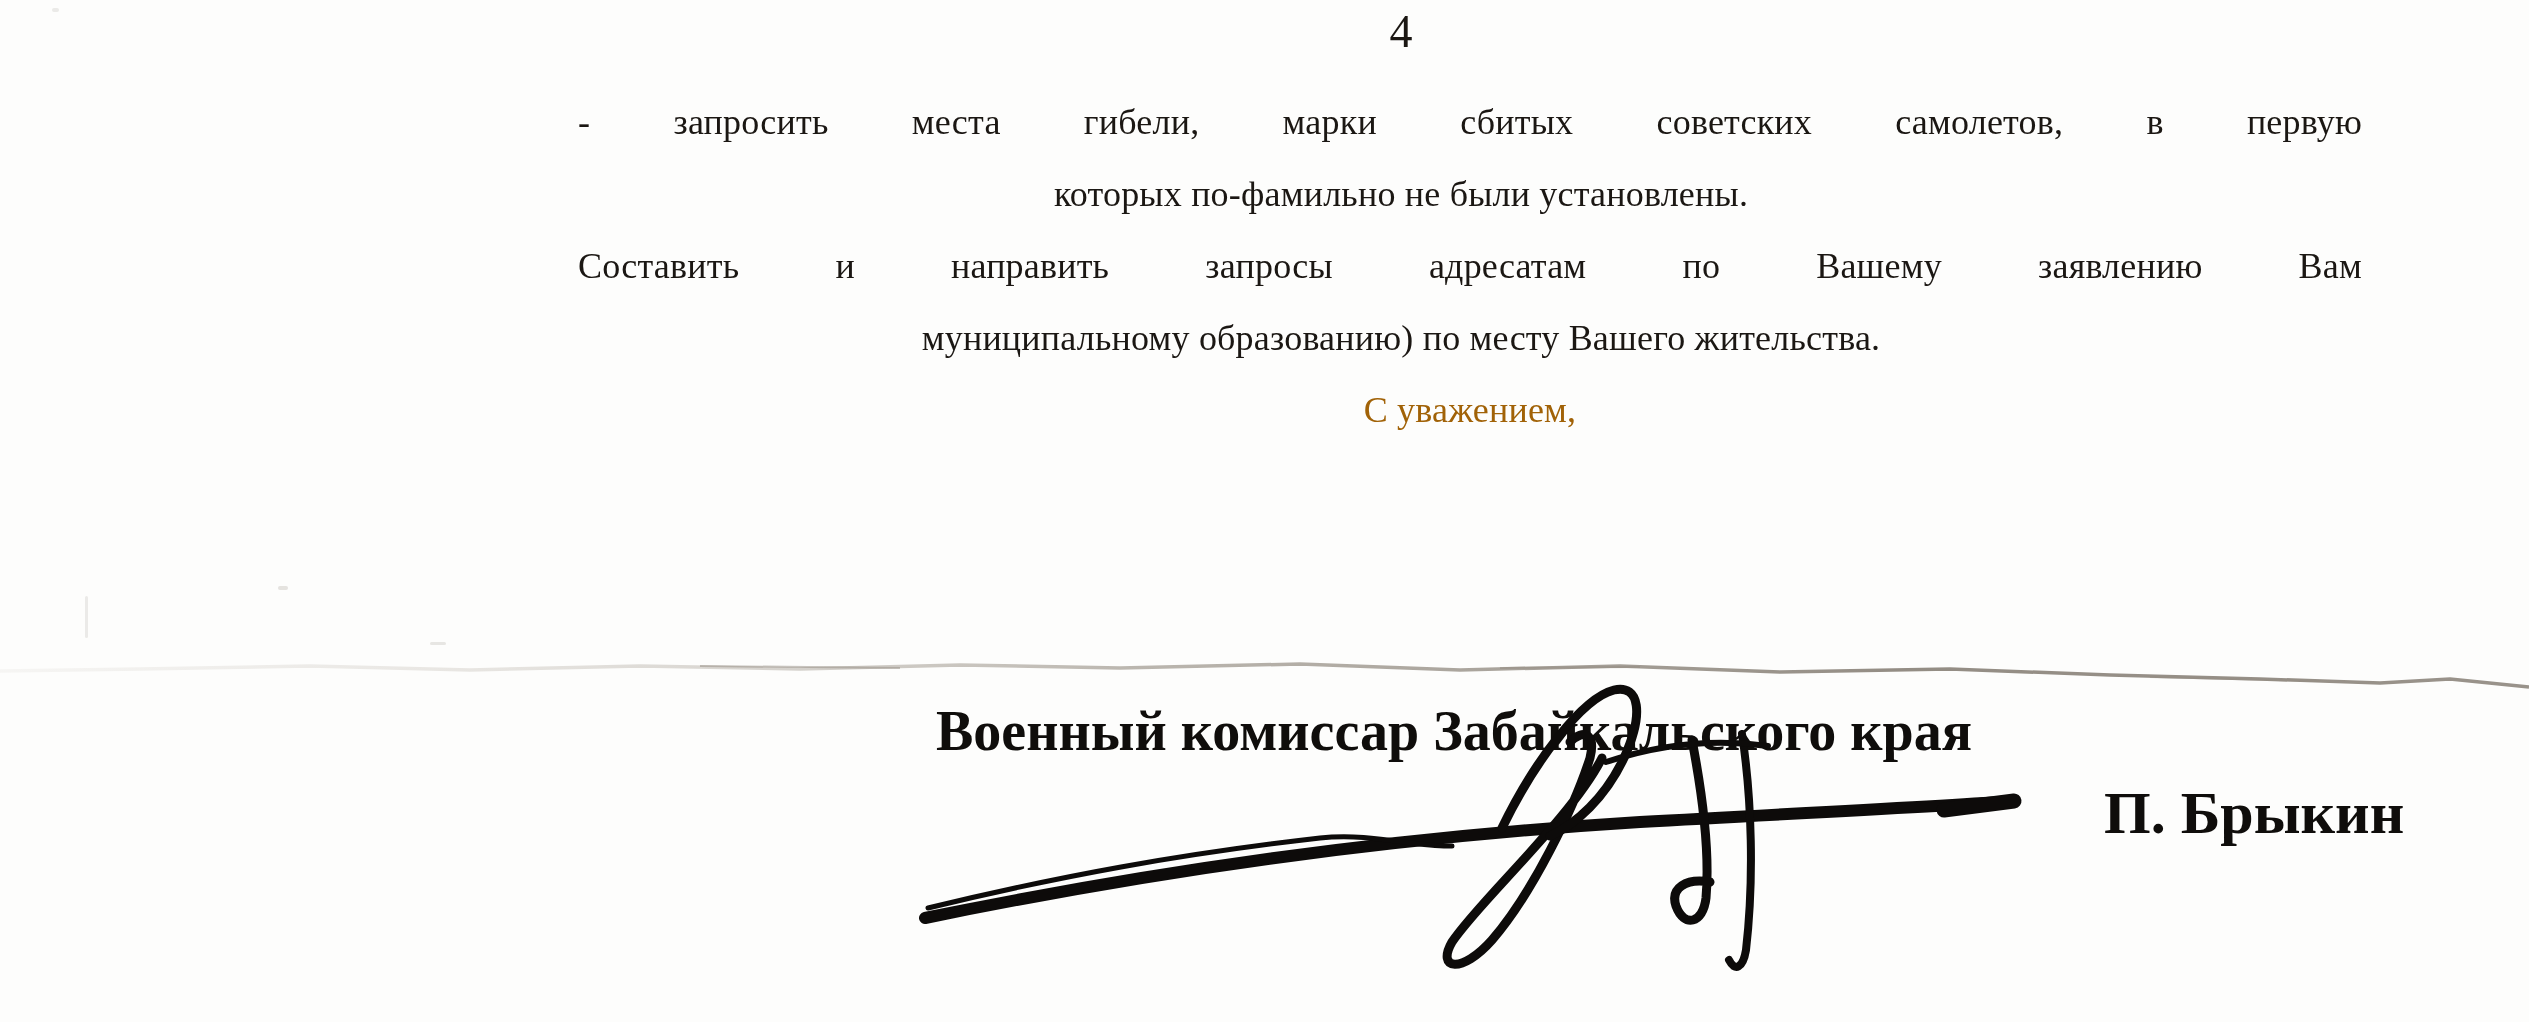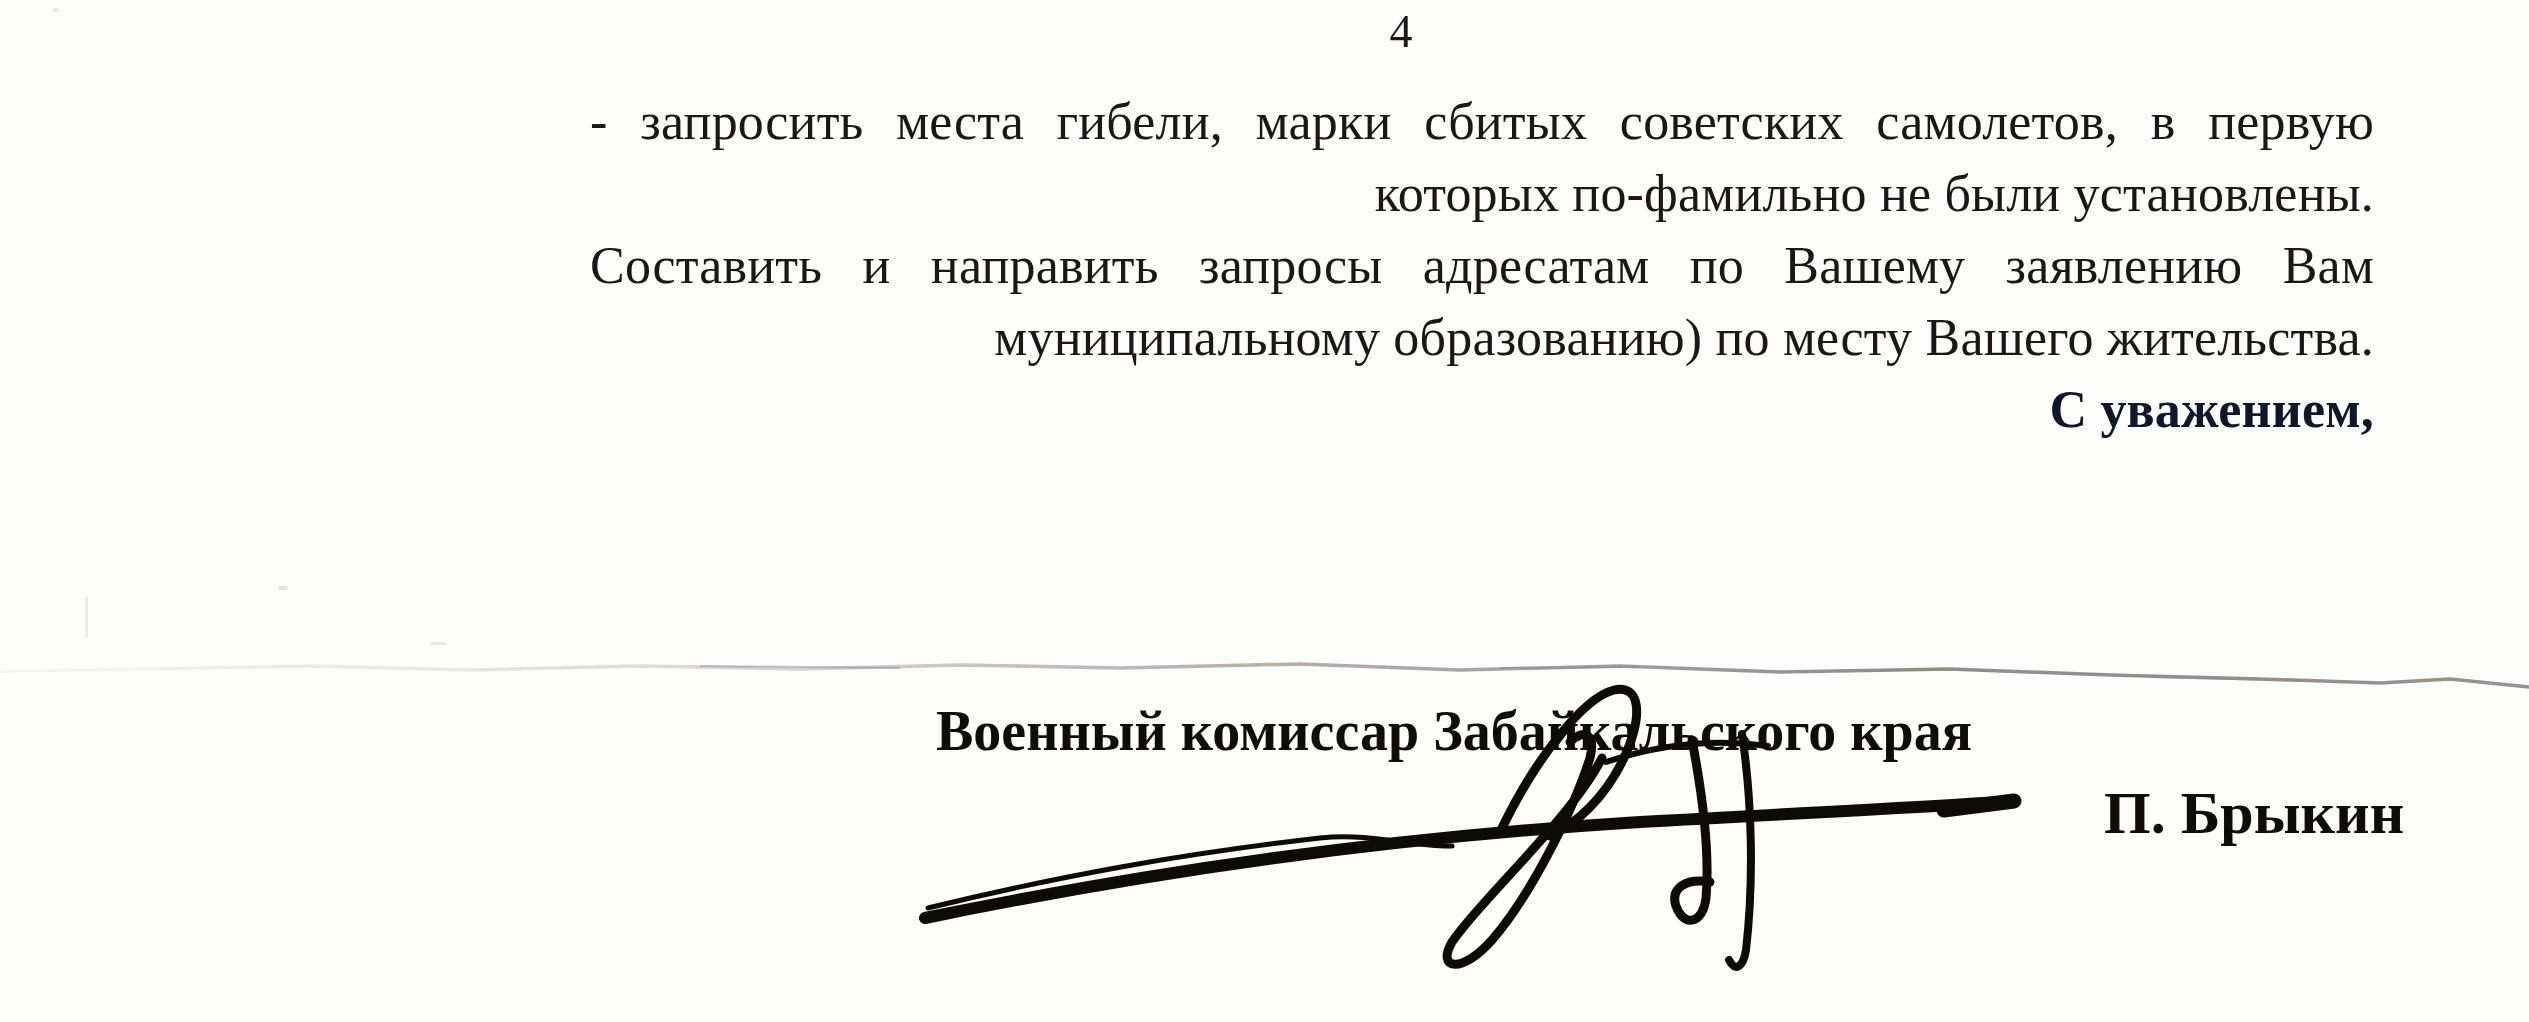--- a/index.html
+++ b/index.html
@@ -9,28 +9,28 @@
     background:#fdfdfc;
     overflow:hidden;
     font-family:"Liberation Serif","DejaVu Serif",serif;
     color:#1b1713;
   }
   .page-number{
     position:absolute;left:440px;top:6px;width:1922px;
     text-align:center;font-size:46px;line-height:52px;
   }
   .body-text{
-    position:absolute;left:452px;top:86px;width:1922px;
-    font-size:52px;line-height:72px;
+    position:absolute;left:440px;top:86px;width:1922px;
+    font-size:36px;line-height:72px;
     letter-spacing:0.2px;
   }
-  .line{text-align:right;white-space:normal;}
+  .line{text-align:center;white-space:normal;}
   .just{text-align:justify;text-align-last:justify;}
   .indent{text-indent:138px;}
-  .bold{font-weight:bold;color:#0f172a;}
+  .bold{font-weight:normal;color:#a16207;}
   .sig-title{
     position:absolute;left:936px;top:700px;
     font-size:56px;line-height:62px;font-weight:bold;color:#0f0d0b;
     white-space:nowrap;
   }
   .sig-name{
     position:absolute;left:2072px;top:780px;
     font-size:60px;line-height:66px;font-weight:bold;color:#0f0d0b;
     white-space:nowrap;
     margin-left:32px;

